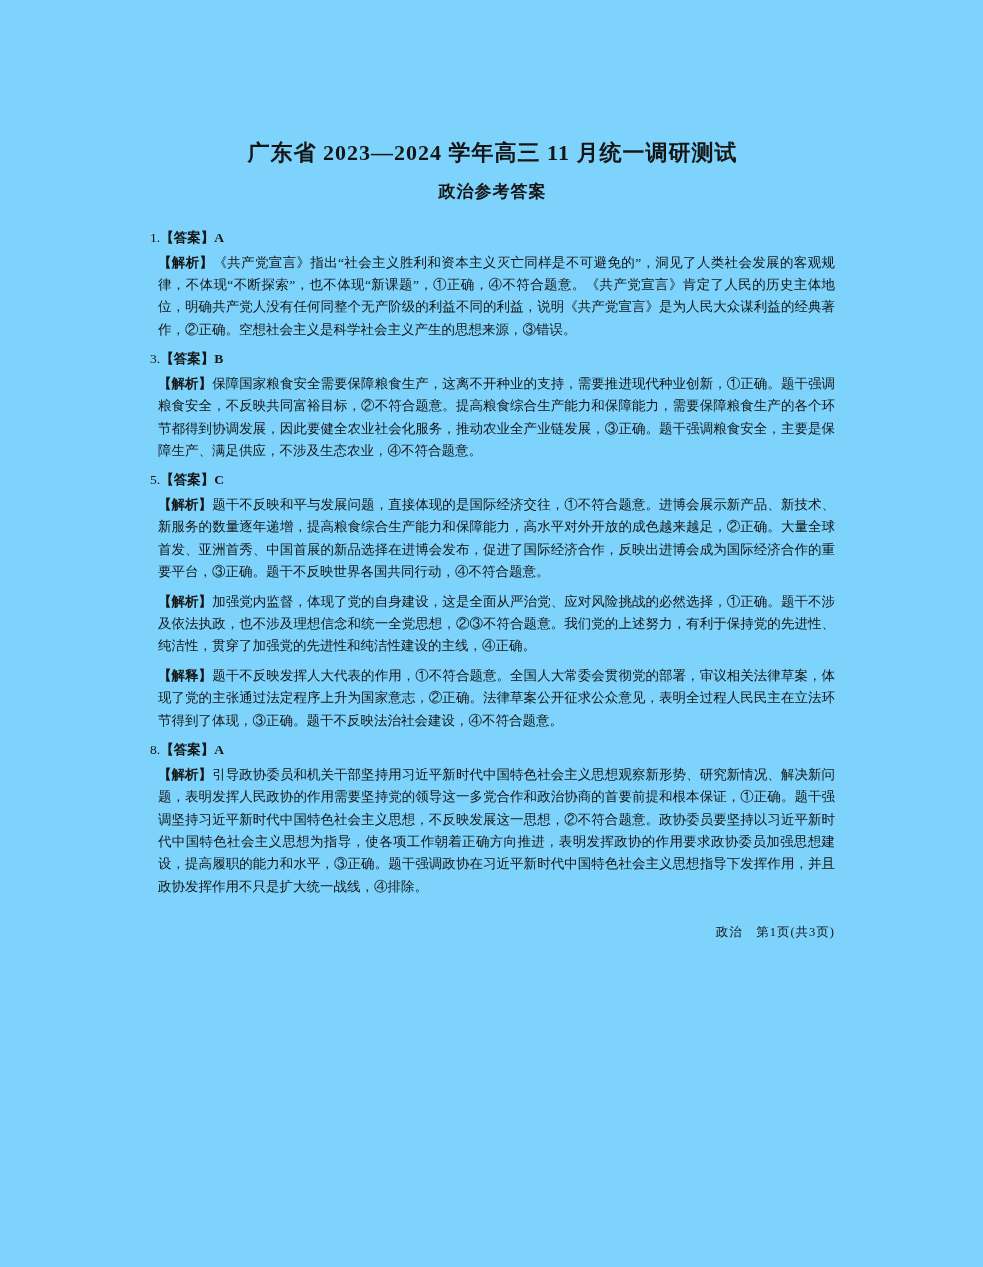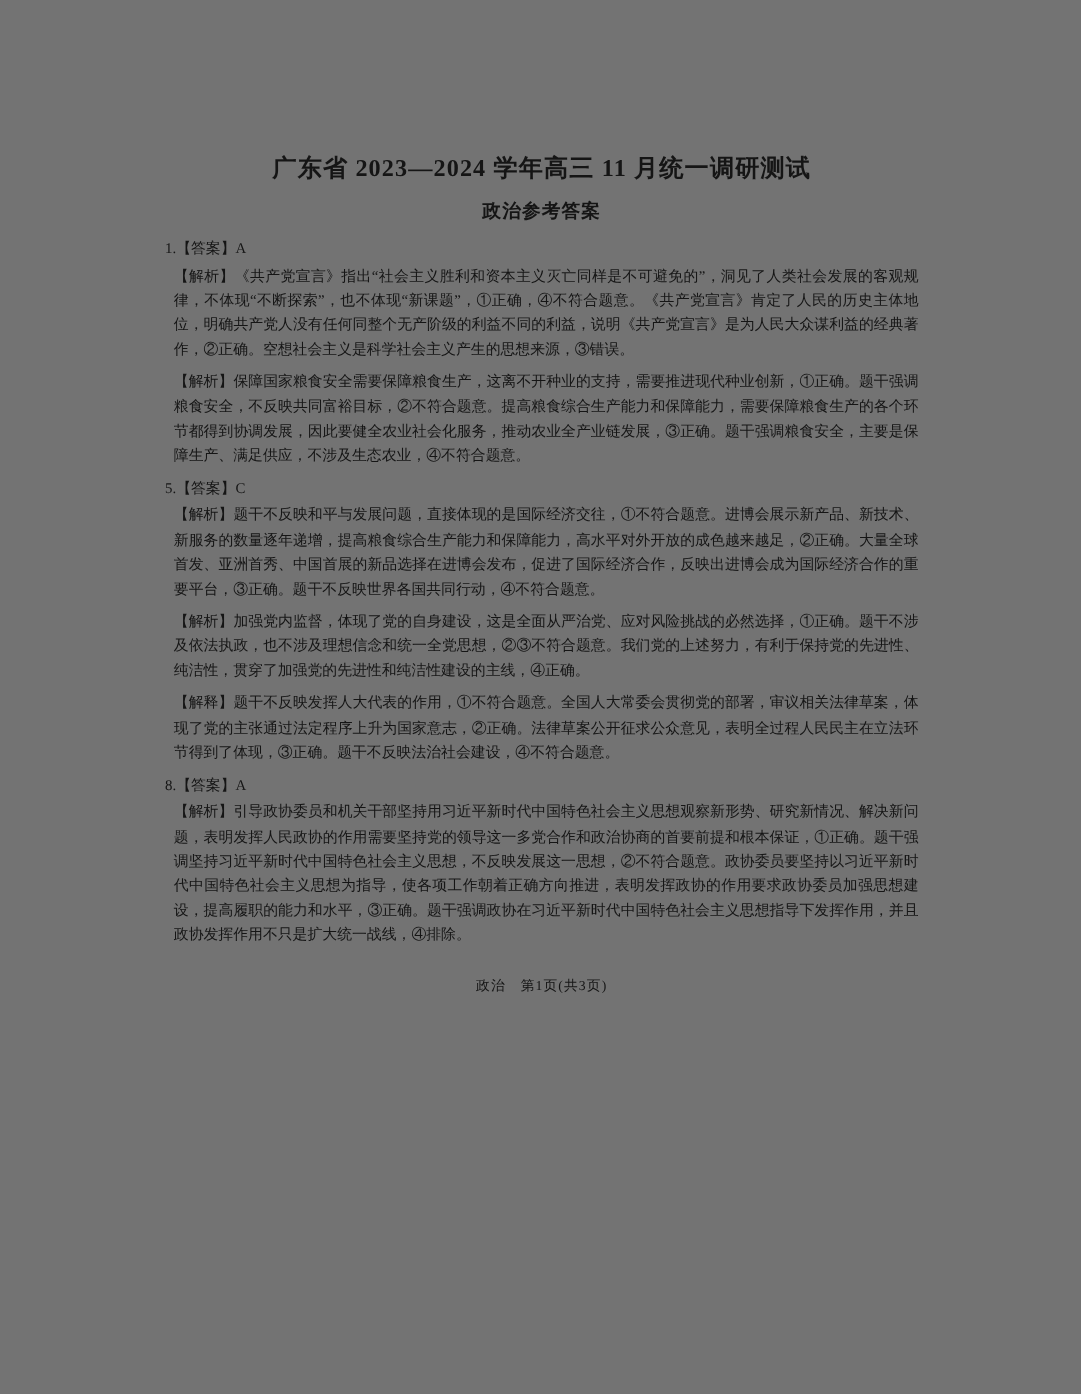--- a/index.html
+++ b/index.html
@@ -9,54 +9,54 @@
     color: #151515;
     font-family: "Liberation Serif", "DejaVu Serif", serif;
   }
   .page {
     position: relative;
     width: 983px;
     min-height: 1267px;
     margin: 0 auto;
     box-sizing: border-box;
     padding: 138px 148px 40px 150px;
-    background: #737373;
+    background: #7dd3fc;
   }
   .title {
     margin: 0 0 12px 0;
     text-align: center;
     font-size: 22px;
     font-weight: bold;
     letter-spacing: 1px;
   }
   .subtitle {
-    margin: 0 0 12px 0;
+    margin: 0 0 24px 0;
     text-align: center;
     font-size: 17px;
     font-weight: bold;
     letter-spacing: 1px;
   }
   .items { }
   .item { margin: 0 0 7px 0; }
   .answer-line {
     margin: 0 0 3px 0;
     font-size: 13.5px;
     line-height: 1.6;
   }
   .analysis {
     margin: 0 0 0 8px;
     font-size: 13.5px;
     line-height: 1.66;
     text-align: justify;
     text-justify: inter-ideograph;
   }
-  .b { font-weight: normal; }
+  .b { font-weight: bold; }
   .footer {
     margin-top: 26px;
-    text-align: center;
+    text-align: right;
     font-size: 12.5px;
     letter-spacing: 1px;
   }
 </style>
 </head>
 <body>
 
 <div class="page">
 
   <h1 class="title">广东省 2023—2024 学年高三 11 月统一调研测试</h1>
@@ -66,20 +66,21 @@
 
     <div class="item">
       <p class="answer-line"><span>1.</span><span class="b">【答案】</span><span class="b">A</span></p>
       <p class="analysis"><span class="b">【解析】</span><span>《共产党宣言》指出“社会主义胜利和资本主义灭亡同样是不可避免的”，洞见了人类社会发展的客观规律，不体现“不断探索”，也不体现“新课题”，①正确，④不符合题意。《共产党宣言》肯定了人民的历史主体地位，明确共产党人没有任何同整个无产阶级的利益不同的利益，说明《共产党宣言》是为人民大众谋利益的经典著作，②正确。空想社会主义是科学社会主义产生的思想来源，③错误。</span></p>
     </div>
 
     <div class="item">
     </div>
 
     <div class="item">
+      <p class="answer-line"><span>3.</span><span class="b">【答案】</span><span class="b">B</span></p>
       <p class="analysis"><span class="b">【解析】</span><span>保障国家粮食安全需要保障粮食生产，这离不开种业的支持，需要推进现代种业创新，①正确。题干强调粮食安全，不反映共同富裕目标，②不符合题意。提高粮食综合生产能力和保障能力，需要保障粮食生产的各个环节都得到协调发展，因此要健全农业社会化服务，推动农业全产业链发展，③正确。题干强调粮食安全，主要是保障生产、满足供应，不涉及生态农业，④不符合题意。</span></p>
     </div>
 
     <div class="item">
     </div>
 
     <div class="item">
       <p class="answer-line"><span>5.</span><span class="b">【答案】</span><span class="b">C</span></p>
       <p class="analysis"><span class="b">【解析】</span><span>题干不反映和平与发展问题，直接体现的是国际经济交往，①不符合题意。进博会展示新产品、新技术、新服务的数量逐年递增，提高粮食综合生产能力和保障能力，高水平对外开放的成色越来越足，②正确。大量全球首发、亚洲首秀、中国首展的新品选择在进博会发布，促进了国际经济合作，反映出进博会成为国际经济合作的重要平台，③正确。题干不反映世界各国共同行动，④不符合题意。</span></p>
     </div>

